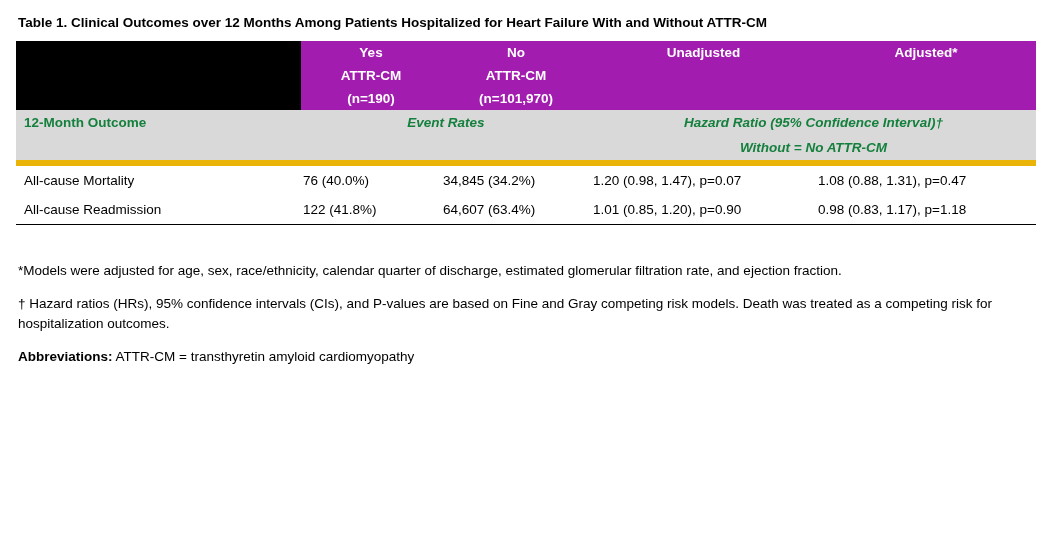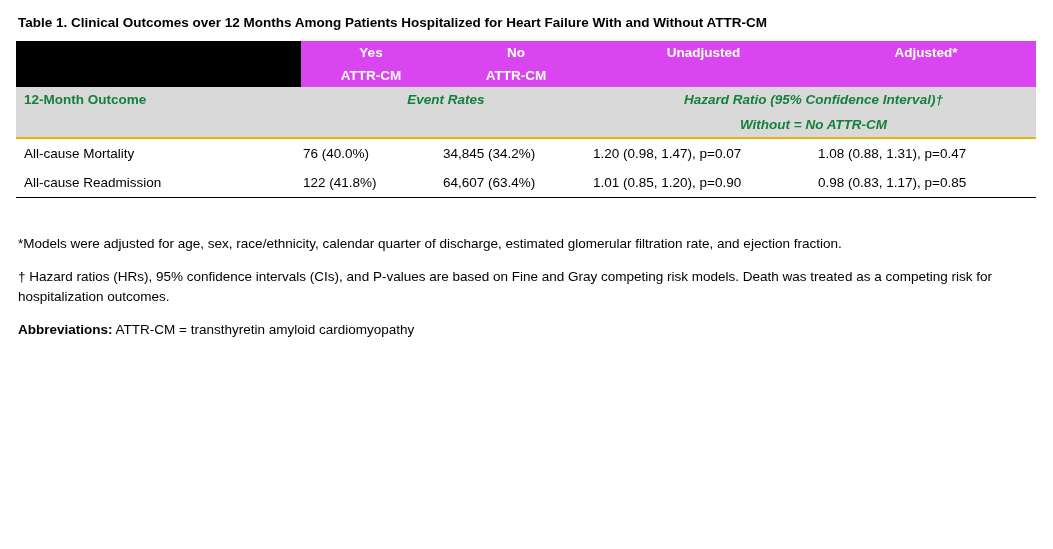--- a/index.html
+++ b/index.html
@@ -27,21 +27,21 @@
     font-size: 13.5px;
     line-height: 1.3;
     margin: 4px 0 9px 2px;
   }
   table.maintable {
     width: 1020px;
     border-collapse: collapse;
     table-layout: fixed;
   }
   .hdr-black td {
-    background: #d946ef;
+    background: #a21caf;
     color: #ffffff;
     font-weight: bold;
     text-align: center;
     vertical-align: middle;
     padding: 4px 2px;
     font-size: 13.5px;
   }
   .hdr-black td.spacer-left {
     background: #000000;
   }
@@ -67,21 +67,21 @@
     vertical-align: middle;
   }
   .body-row td.left {
     text-align: left;
     padding-left: 8px;
   }
   .body-row td.center {
     text-align: left;
   }
   .body-row.first td {
-    border-top: 2px solid #eab308;
+    border-top: 6px solid #eab308;
   }
   .body-row.last td {
     border-bottom: 1.5px solid #000000;
   }
   .footnotes {
     margin-top: 36px;
     margin-left: 2px;
     width: 1014px;
     font-size: 13.5px;
     line-height: 1.45;
@@ -119,20 +119,27 @@
         <td rowspan="1">Unadjusted</td>
         <td rowspan="1">Adjusted*</td>
       </tr>
       <tr class="hdr-black">
         <td class="spacer-left"></td>
         <td>ATTR-CM</td>
         <td>ATTR-CM</td>
         <td></td>
         <td></td>
       </tr>
+      <tr class="hdr-black">
+        <td class="spacer-left"></td>
+        <td>(n=190)</td>
+        <td>(n=101,970)</td>
+        <td></td>
+        <td></td>
+      </tr>
 
       <tr class="hdr-gray">
         <td class="left">12-Month Outcome</td>
         <td class="center" colspan="2">Event Rates</td>
         <td class="center" colspan="2">Hazard Ratio (95% Confidence Interval)†</td>
       </tr>
       <tr class="hdr-gray">
         <td class="left"></td>
         <td class="center" colspan="2"></td>
         <td class="center" colspan="2">Without = No ATTR-CM</td>
@@ -143,21 +150,21 @@
         <td class="center">76 (40.0%)</td>
         <td class="center">34,845 (34.2%)</td>
         <td class="center">1.20 (0.98, 1.47), p=0.07</td>
         <td class="center">1.08 (0.88, 1.31), p=0.47</td>
       </tr>
       <tr class="body-row last">
         <td class="left">All-cause Readmission</td>
         <td class="center">122 (41.8%)</td>
         <td class="center">64,607 (63.4%)</td>
         <td class="center">1.01 (0.85, 1.20), p=0.90</td>
-        <td class="center">0.98 (0.83, 1.17), p=0.85</td>
+        <td class="center">0.98 (0.83, 1.17), p=1.18</td>
       </tr>
     </tbody>
   </table>
 
   <div class="footnotes">
     <p>*Models were adjusted for age, sex, race/ethnicity, calendar quarter of discharge, estimated glomerular filtration rate, and ejection fraction.</p>
     <p>† Hazard ratios (HRs), 95% confidence intervals (CIs), and P-values are based on Fine and Gray competing risk models. Death was treated as a competing risk for hospitalization outcomes.</p>
     <p class="last"><span class="abbr-label">Abbreviations:</span><span> ATTR-CM = transthyretin amyloid cardiomyopathy</span></p>
   </div>
 

